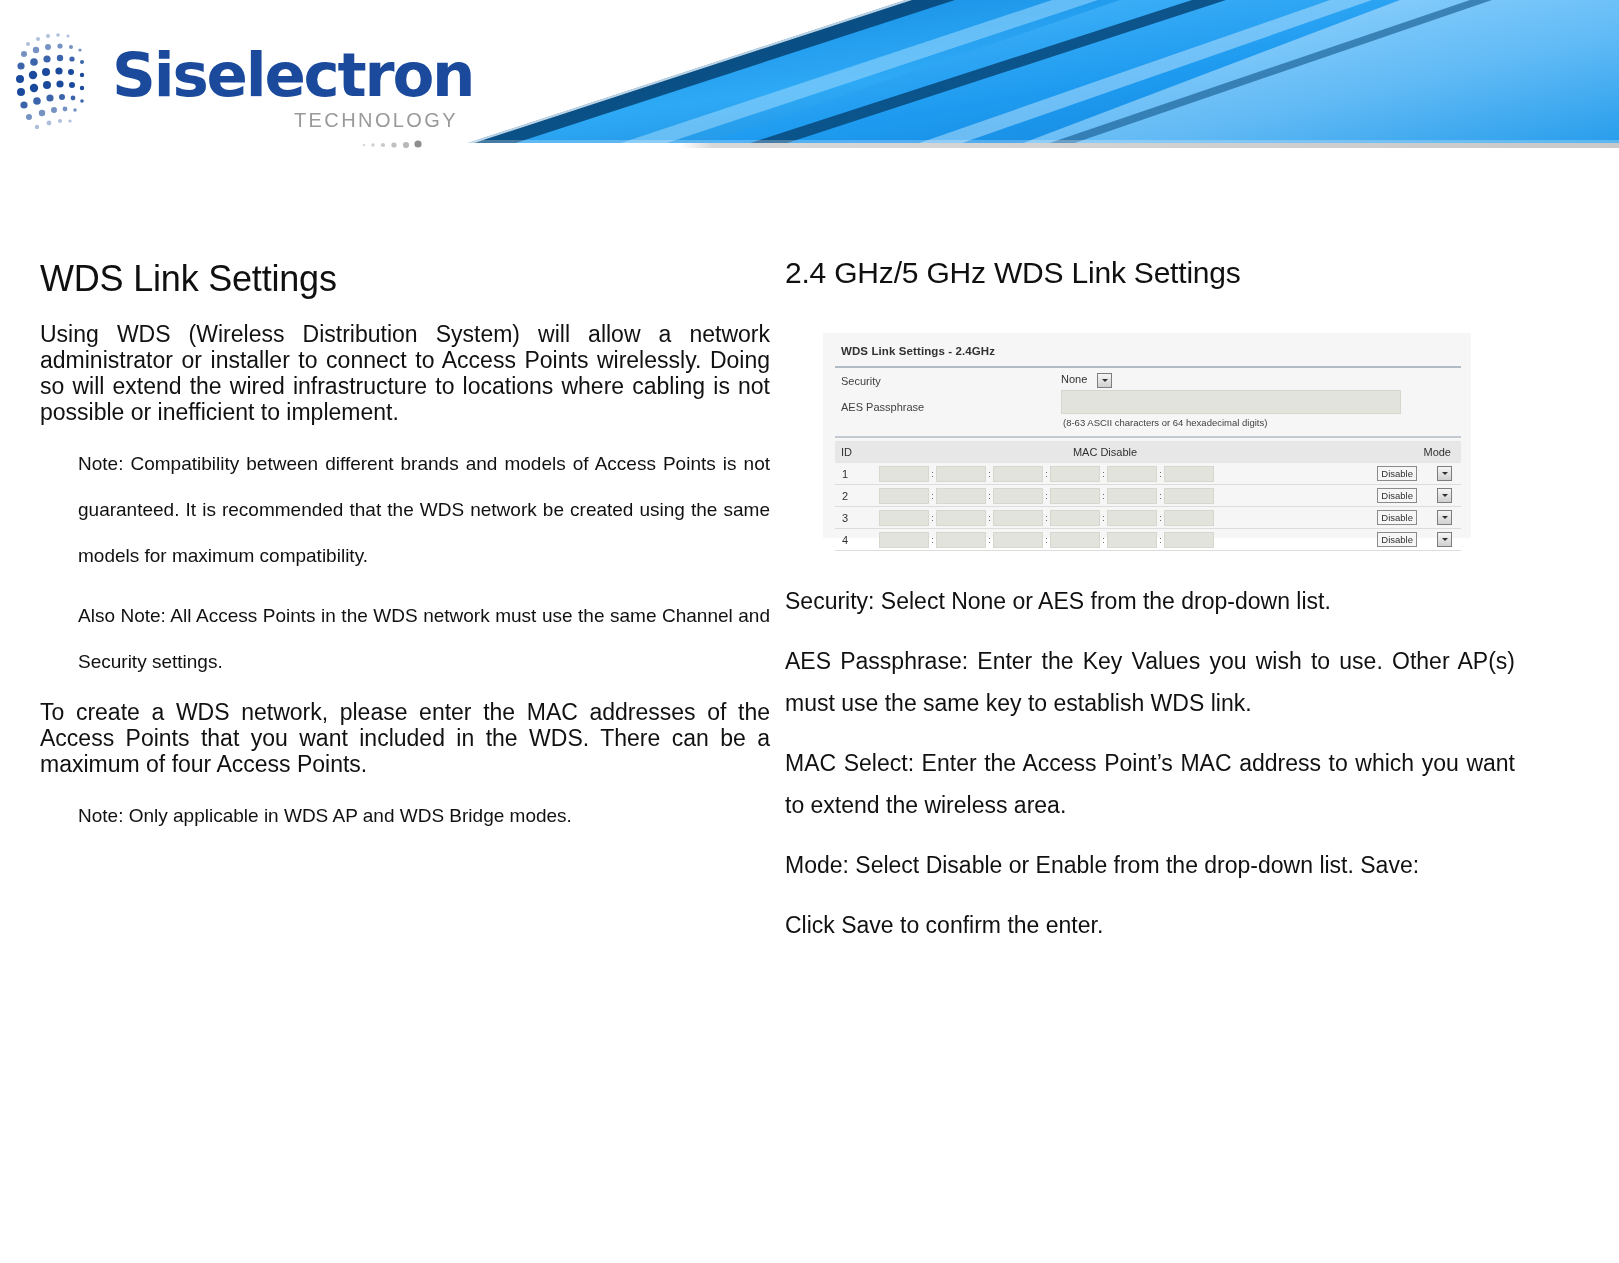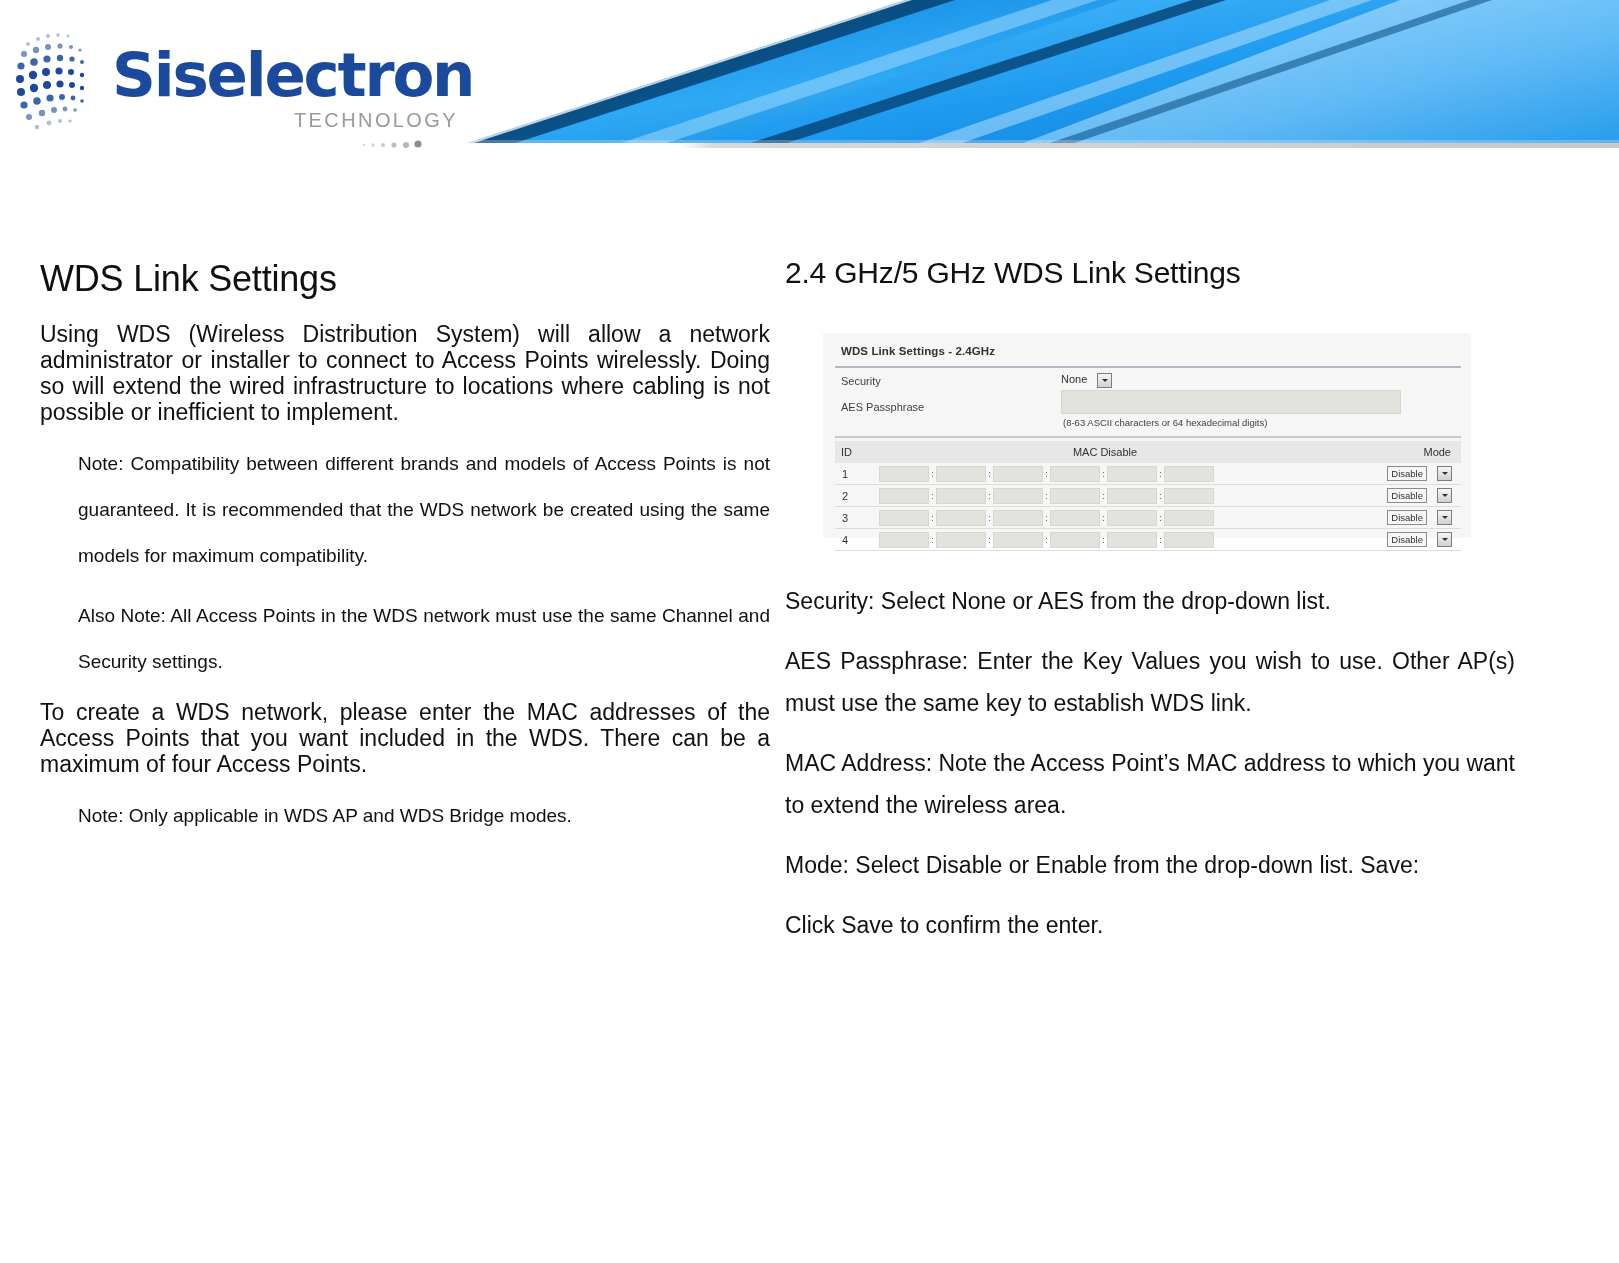--- a/index.html
+++ b/index.html
@@ -273,21 +273,21 @@
   .mac-colon {
     font-size: 9px;
     color: #555;
     width: 5px;
     text-align: center;
   }
   .mode-cell {
     display: flex;
     align-items: center;
     justify-content: flex-end;
-    gap: 10px;
+    gap: 20px;
     padding-right: 8px;
   }
   .mode-box {
     border: 1px solid #8c8c8c;
     background: #ffffff;
     font-size: 9.5px;
     color: #2b2b2b;
     padding: 0px 3px;
     height: 13px;
     line-height: 13px;
@@ -574,20 +574,20 @@
             </tr>
           </tbody>
         </table>
       </div>
     </div>
 
     <p class="right-text flat">Security: Select  None  or AES from  the  drop-down  list.</p>
 
     <p class="right-text">AES Passphrase:  Enter  the  Key  Values  you  wish  to  use. Other AP(s) must  use  the  same  key to establish WDS link.</p>
 
-    <p class="right-text">MAC  Address:  Note  the  Access  Point’s  MAC  address to which you want  to  extend the  wireless area.</p>
+    <p class="right-text">MAC  Select:  Enter  the  Access  Point’s  MAC  address to which you want  to  extend the  wireless area.</p>
 
     <p class="right-text flat">Mode: Select  Disable or Enable from  the  drop-down  list. Save:</p>
 
     <p class="right-text flat">Click Save  to  confirm  the  enter.</p>
   </div>
 
 </div>
 
 </body></html>

